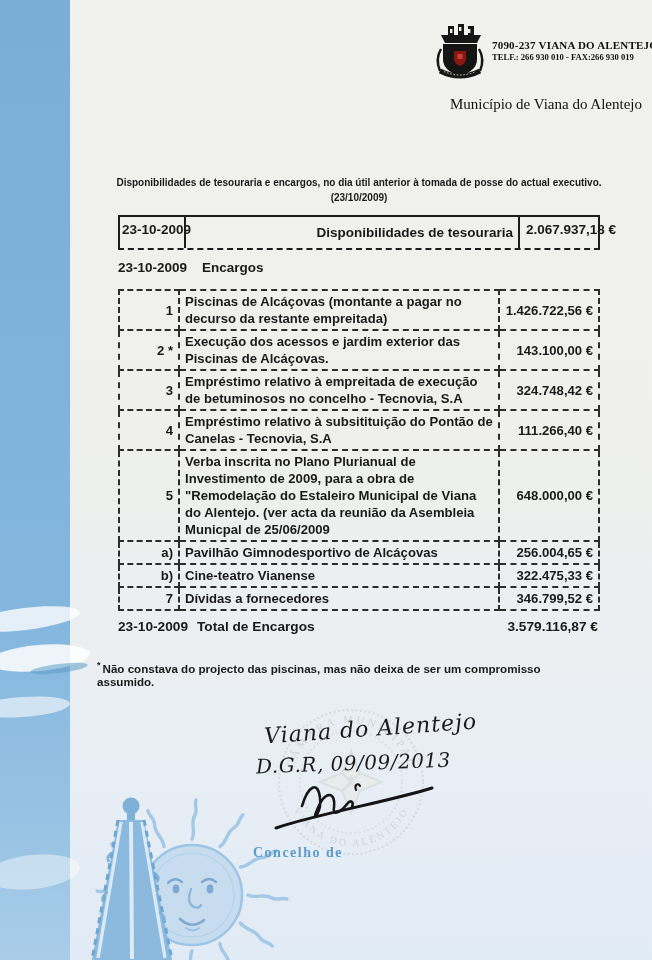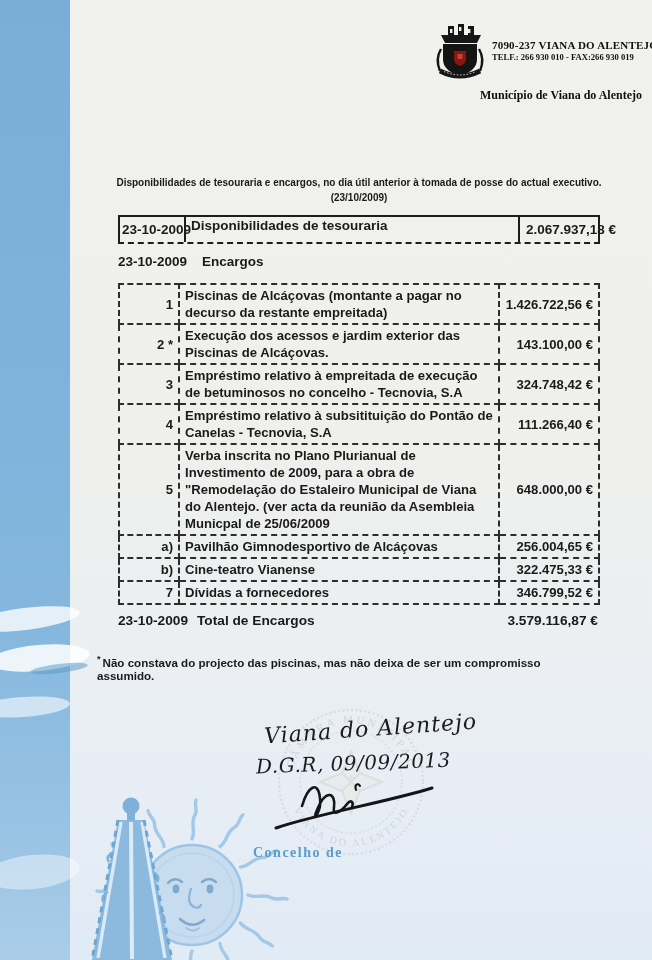--- a/index.html
+++ b/index.html
@@ -17,31 +17,31 @@
   .s2 { left:-12px; top:645px; width:102px; height:26px; transform:rotate(-5deg); background:rgba(255,255,255,.85); }
   .s3 { left:-25px; top:697px; width:95px; height:20px; transform:rotate(-4deg); opacity:.75; }
   .s4 { left:-15px; top:855px; width:95px; height:34px; transform:rotate(-6deg); opacity:.55; }
   .sdark { position:absolute; left:30px; top:664px; width:58px; height:9px; background:#5e9cc9; opacity:.55; border-radius:50%; transform:rotate(-7deg); z-index:2; }
 
   
   .crest { position:absolute; left:432px; top:21px; z-index:5; }
   .hq { position:absolute; left:492px; top:39px; z-index:5; font-family:"Liberation Serif", serif; color:#111; }
   .hq1 { font-size:11px; font-weight:700; letter-spacing:.2px; white-space:nowrap; }
   .hq2 { font-size:8.6px; font-weight:700; margin-top:1px; white-space:nowrap; }
-  .muni { position:absolute; right:10px; top:88px; z-index:5; font-family:"Liberation Serif", serif;
-    font-weight:700; font-size:12px; color:#101010; white-space:nowrap; }
+  .muni { position:absolute; right:10px; top:96px; z-index:5; font-family:"Liberation Serif", serif;
+    font-weight:400; font-size:15px; color:#101010; white-space:nowrap; }
 
   
   .content { position:absolute; left:118px; top:175px; width:482px; z-index:5; }
   .doc-title { font-size:10px; font-weight:700; line-height:1.5; text-align:center; margin:0 -10px; }
 
   .t1 { margin-top:10px; display:flex; align-items:stretch; border:2px solid #1d1d1d;
         border-bottom:2.5px dashed #1d1d1d; font-weight:700; font-size:13.5px; background:transparent; }
   .t1-date { width:66px; padding:5px 2px; border-right:2px solid #1d1d1d; text-align:center; white-space:nowrap; }
-  .t1-label { flex:1; padding:1px 5px; }
+  .t1-label { flex:1; padding:8px 5px;text-align:right; }
   .t1-value { width:80px; border-left:2px solid #1d1d1d; text-align:right; padding:5px 6px; white-space:nowrap; }
 
   .enc-head { margin-top:10px; font-weight:700; font-size:13.5px; display:flex; gap:15px; }
 
   table.enc { margin-top:14px; width:100%; border-collapse:collapse; font-weight:700; font-size:13.1px; line-height:1.3; }
   table.enc td { border:2px dashed #2d2d2d; padding:2px 5px; vertical-align:middle; }
   td.num { width:60px; text-align:right; padding-right:5px; white-space:nowrap; }
   td.val { width:100px; text-align:right; white-space:nowrap; }
 
   .total { display:flex; margin-top:8px; font-size:13.7px; font-weight:700; align-items:baseline; }

